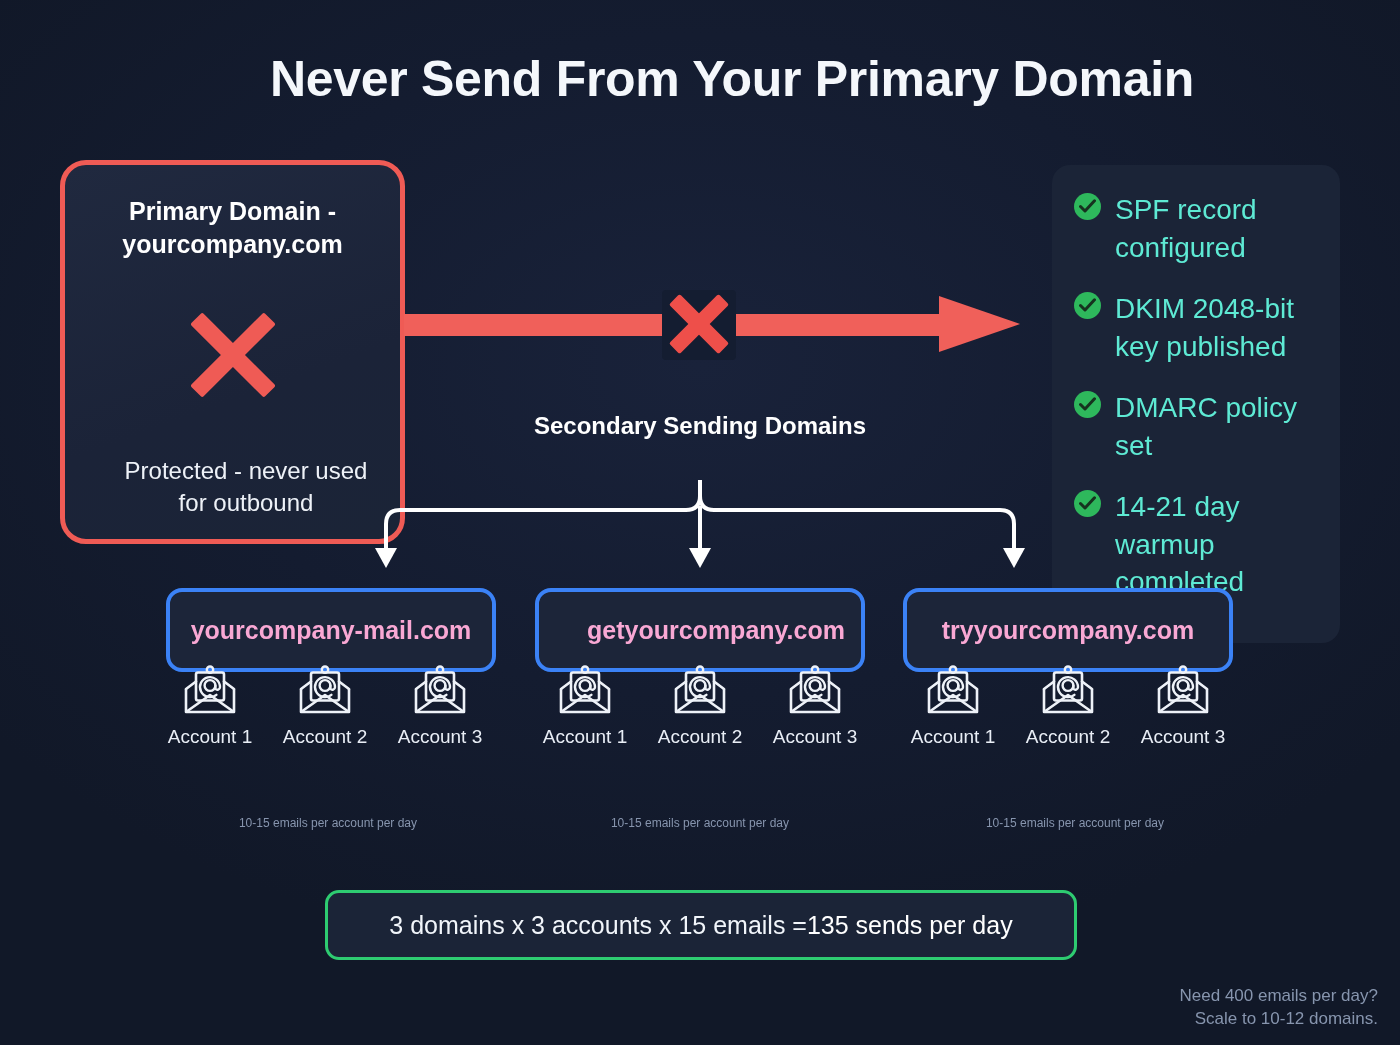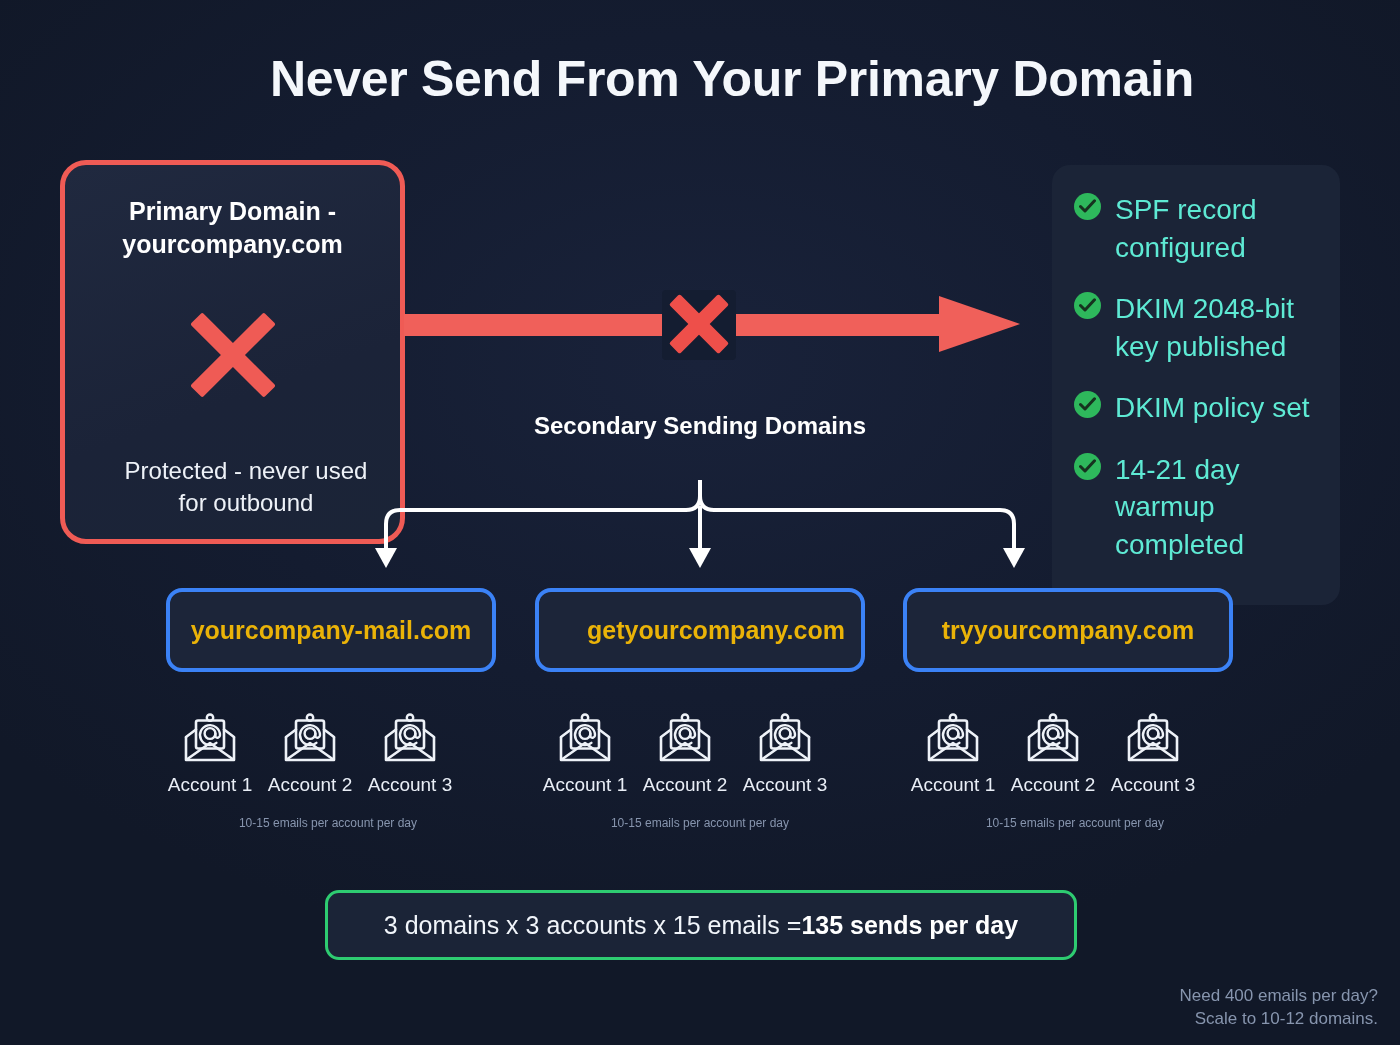--- a/index.html
+++ b/index.html
@@ -199,32 +199,33 @@
     height: 84px;
     box-sizing: border-box;
     border: 4px solid #3b82f6;
     border-radius: 16px;
     background: #1c2539;
     display: flex;
     align-items: center;
     justify-content: center;
     font-size: 25px;
     font-weight: bold;
-    color: #eab308;
+    color: #f9a8d4;
   }
   .domain-box.d0 { left: 166px; width: 330px; }
   .domain-box.d1 { left: 535px; width: 330px; padding-left: 32px; }
   .domain-box.d2 { left: 903px; width: 330px; }
 
   
   .acct-group {
     position: absolute;
-    top: 710px;
+    top: 662px;
     width: 330px;
     display: flex;
+    justify-content: space-between;
   }
   .acct-group.g0 { left: 160px; }
   .acct-group.g1 { left: 535px; }
   .acct-group.g2 { left: 903px; }
   .acct {
     width: 100px;
     display: flex;
     flex-direction: column;
     align-items: center;
   }
@@ -257,21 +258,21 @@
     box-sizing: border-box;
     border: 3px solid #2ecc71;
     border-radius: 14px;
     background: #1b2437;
     display: flex;
     align-items: center;
     justify-content: center;
     font-size: 25px;
     color: #f1f5fa;
   }
-  .total-box b { font-weight: bold; color: #ffffff; }
+  .total-box b { font-weight: normal; color: #ffffff; }
 
   
   .footer {
     position: absolute;
     right: 22px;
     bottom: 14px;
     text-align: right;
     font-size: 17px;
     color: #8795ae;
     line-height: 1.35;
@@ -314,21 +315,21 @@
           </svg>
       </span>
       <span class="check-label">DKIM 2048-bit key published</span>
     </div>
     <div class="check-row">
       <span class="check-circle">
         <svg width="17" height="15" viewBox="0 0 17 15">
             <path d="M1.5 7.5 L6 12 L15.5 1.8" fill="none" stroke="#16321f" stroke-width="3" stroke-linecap="round" stroke-linejoin="round"></path>
           </svg>
       </span>
-      <span class="check-label">DKIM policy set</span>
+      <span class="check-label">DMARC policy set</span>
     </div>
     <div class="check-row">
       <span class="check-circle">
         <svg width="17" height="15" viewBox="0 0 17 15">
             <path d="M1.5 7.5 L6 12 L15.5 1.8" fill="none" stroke="#16321f" stroke-width="3" stroke-linecap="round" stroke-linejoin="round"></path>
           </svg>
       </span>
       <span class="check-label">14-21 day warmup completed</span>
     </div>
   </div>

